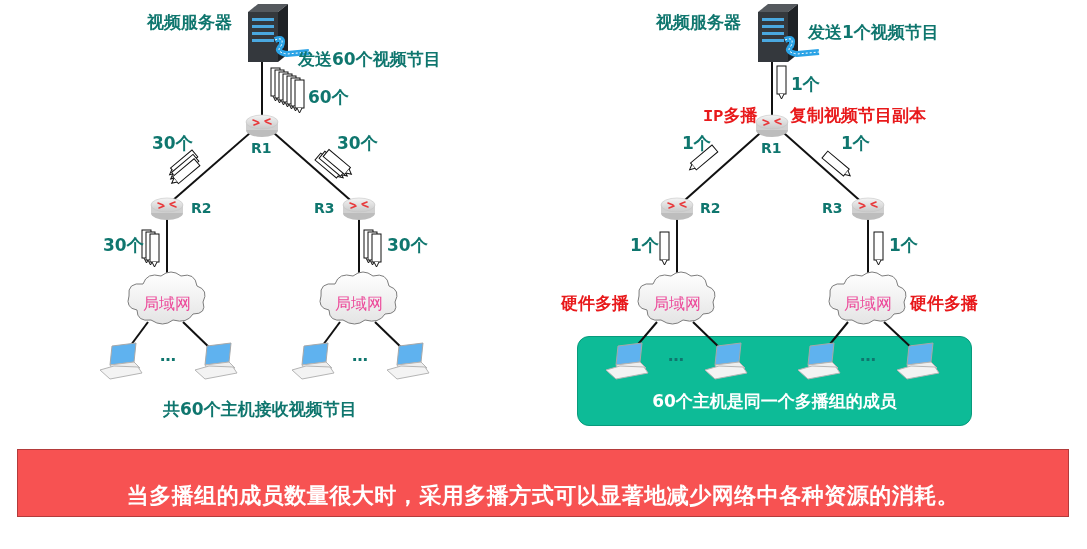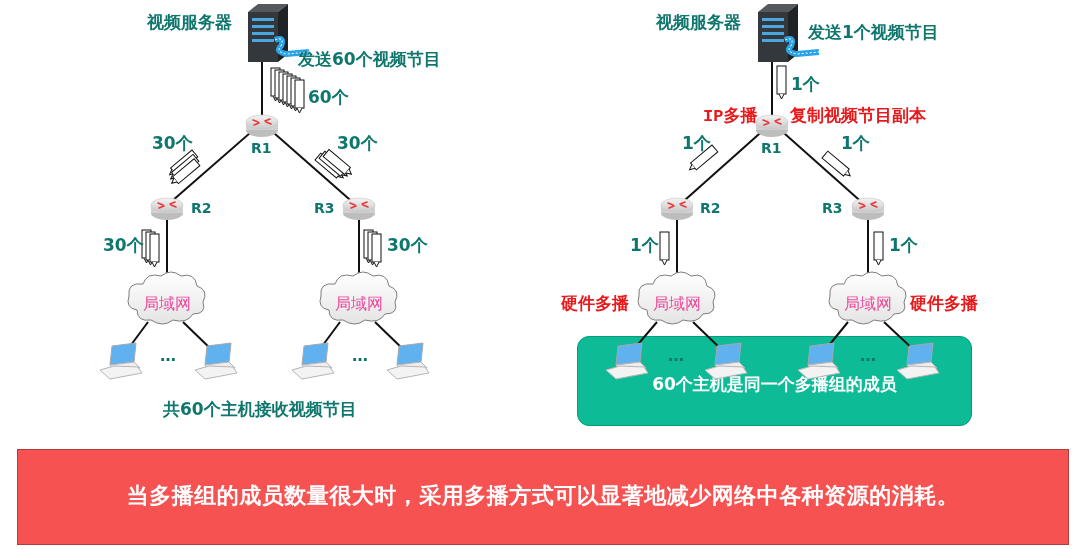--- a/index.html
+++ b/index.html
@@ -7,23 +7,23 @@
          font-family:"DejaVu Sans", "Liberation Sans", sans-serif; }
   .lbl { position:absolute; font-weight:bold; color:#0f766e; white-space:nowrap; line-height:1; }
   .red { color:#e8191b;font-family:Liberation Mono, monospace; }
   .rt { font-size:14px; }
   .title { font-size:17px; }
   .cnt { font-size:17px; }
   .cap { font-size:17px; }
   svg.diagram { position:absolute; left:0; top:0; }
   .group-box { position:absolute; left:577px; top:336px; width:393px; height:88px;
                background:#0dbb97; border:1px solid #089a7c; border-radius:12px; }
-  .group-text { position:absolute; left:0; right:0; bottom:29px; text-align:center;
+  .group-text { position:absolute; left:0; right:0; bottom:12px; text-align:center;
                 color:#fff; font-weight:bold; font-size:17px; }
-  .banner { position:absolute; left:17px; top:449px; width:1052px; height:96px;
+  .banner { position:absolute; left:17px; top:449px; width:1052px; height:68px;
             background:#f75252; border:1px solid #b33b3b; box-sizing:border-box; }
   .banner-text { position:absolute; left:0; right:0; top:31px; text-align:center;
                  color:#fff; font-weight:bold; font-size:22px; letter-spacing:0.5px; }
   .cloud-lbl { position:absolute; font-weight:normal; font-size:16px; color:#ec4899; text-align:center; width:80px; }
 </style>
 </head>
 <body>
 
 <svg class="diagram" width="1087" height="549" viewBox="0 0 1087 549">
   <defs>

